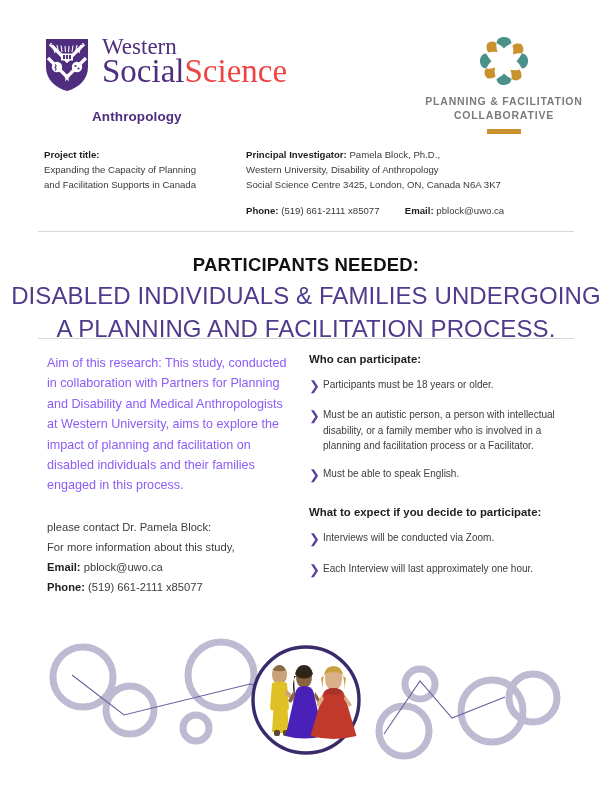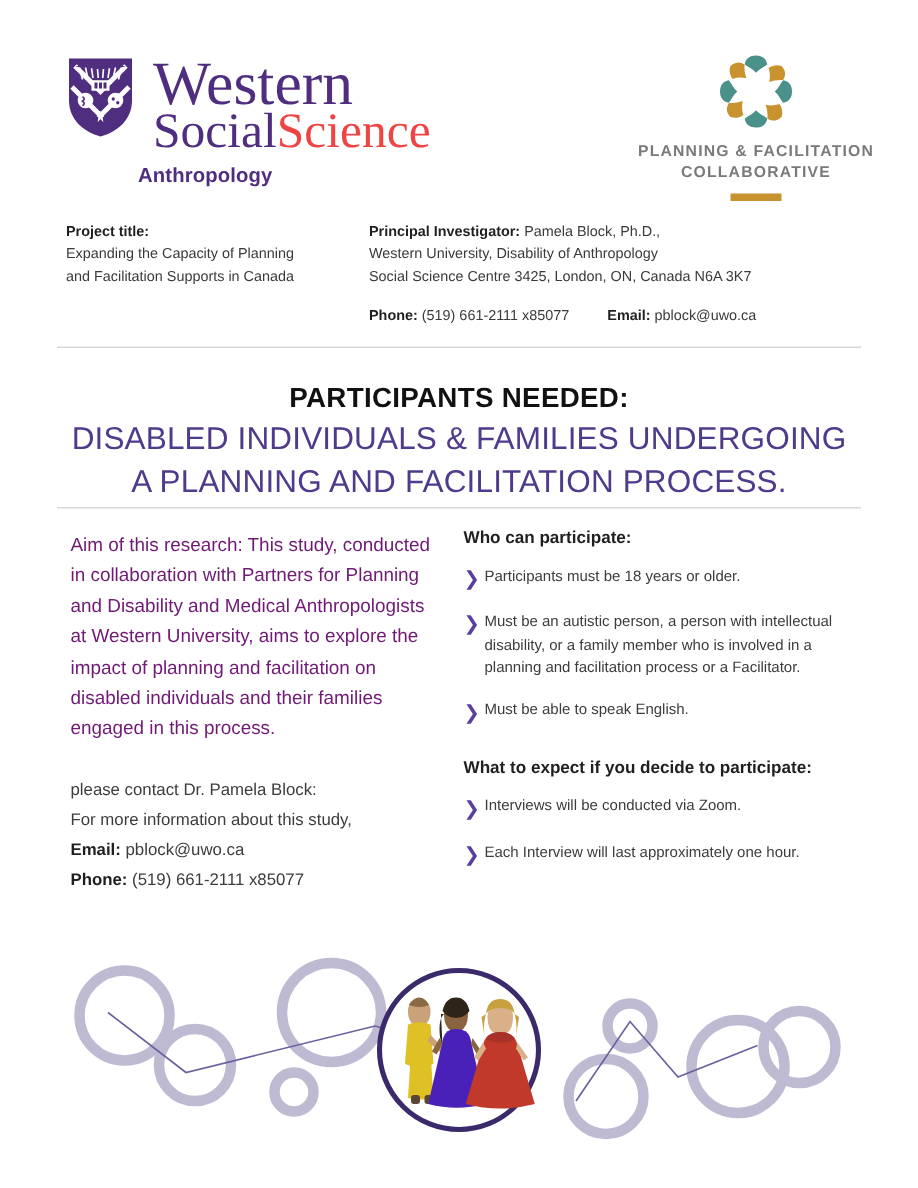--- a/index.html
+++ b/index.html
@@ -32,21 +32,21 @@
     width: 46px; height: 57px;
     position: relative;
     flex: none;
   }
   .wordmark {
     margin-left: 12px;
     line-height: 0.96;
   }
   .wordmark .w-western {
     font-family: "Liberation Serif", serif;
-    font-size: 41px;
+    font-size: 23px;
     color: #4F2D7F;
     letter-spacing: 0px;
     display: block;
   }
   .wordmark .w-social {
     font-family: "Liberation Serif", serif;
     font-size: 33px;
     display: block;
     margin-top: -2px;
   }
@@ -130,36 +130,36 @@
     text-align: center;
   }
   .headline .l1 {
     font-size: 18.5px;
     font-weight: bold;
     color: #111111;
     letter-spacing: 0.2px;
     line-height: 1.5;
   }
   .headline .l2, .headline .l3 {
-    font-size: 21px;
+    font-size: 24px;
     color: #4F3A8C;
     line-height: 1.38;
     letter-spacing: 0.1px;
   }
 
   
   .body-left {
     position: absolute;
     left: 47px; top: 353px;
     width: 245px;
   }
   .aim {
     font-size: 12.6px;
     line-height: 1.62;
-    color: #701a75;
+    color: #8b5cf6;
   }
   .contact {
     margin-top: 22px;
     font-size: 11.2px;
     line-height: 1.78;
     color: #3c3c3c;
   }
   .contact b { font-weight: bold; color: #1f1f1f; }
 
   .body-right {

